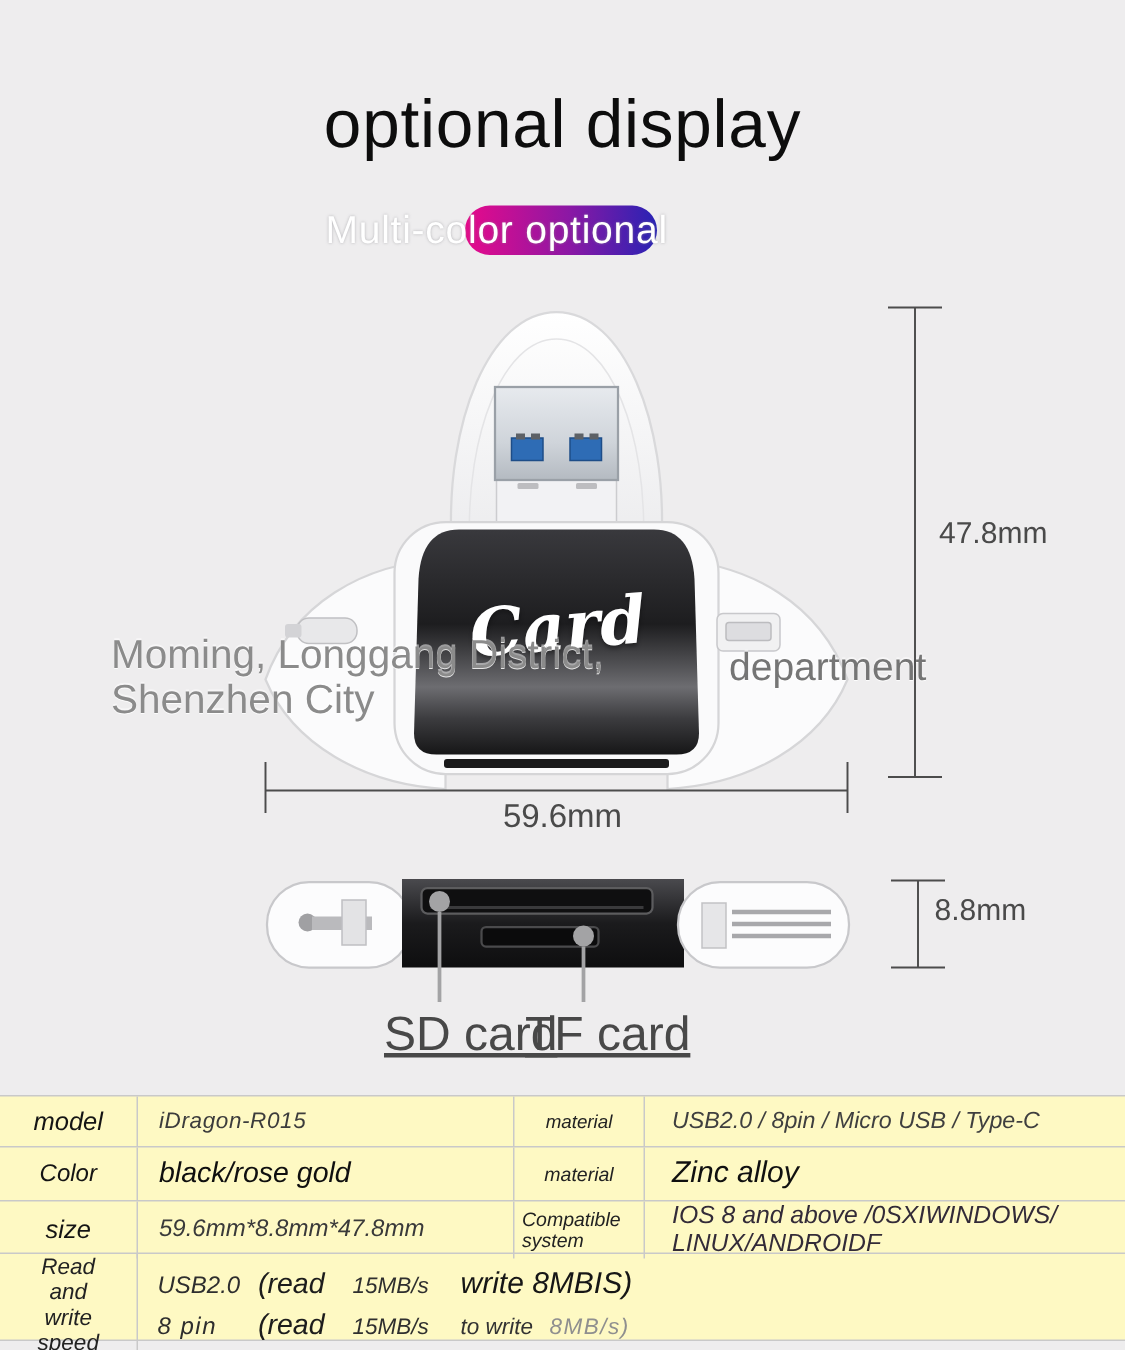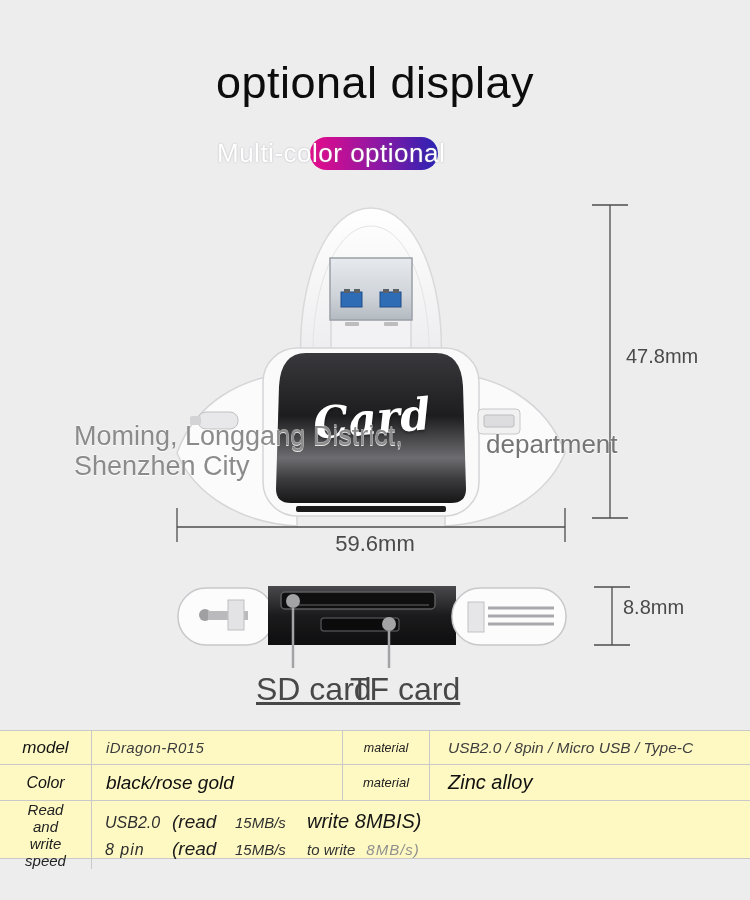--- a/index.html
+++ b/index.html
@@ -229,20 +229,26 @@
       <div class="cell val r1-val1">iDragon-R015</div>
       <div class="cell lab r1-lab2">material</div>
       <div class="cell val2 r1-val2">USB2.0 / 8pin / Micro USB / Type-C</div>
     </div>
     <div class="srow srow-2">
       <div class="cell lab r2-lab1">Color</div>
       <div class="cell val r2-val1">black/rose gold</div>
       <div class="cell lab r2-lab2">material</div>
       <div class="cell val2 r2-val2">Zinc alloy</div>
     </div>
+    <div class="srow srow-3">
+      <div class="cell lab r3-lab1">size</div>
+      <div class="cell val r3-val1">59.6mm*8.8mm*47.8mm</div>
+      <div class="cell lab r3-lab2">Compatible system</div>
+      <div class="cell val2 r3-val2">IOS 8 and above /0SXIWINDOWS/ LINUX/ANDROIDF</div>
+    </div>
     <div class="srow srow-4">
       <div class="cell lab r4-lab">Read and write speed</div>
       <div class="speed-content">
         <div class="speed-line">
           <span class="sc1">USB2.0</span>
           <span class="sc2">(read</span>
           <span class="sc3">15MB/s</span>
           <span class="sc4">write 8MBIS)</span>
         </div>
         <div class="speed-line">

